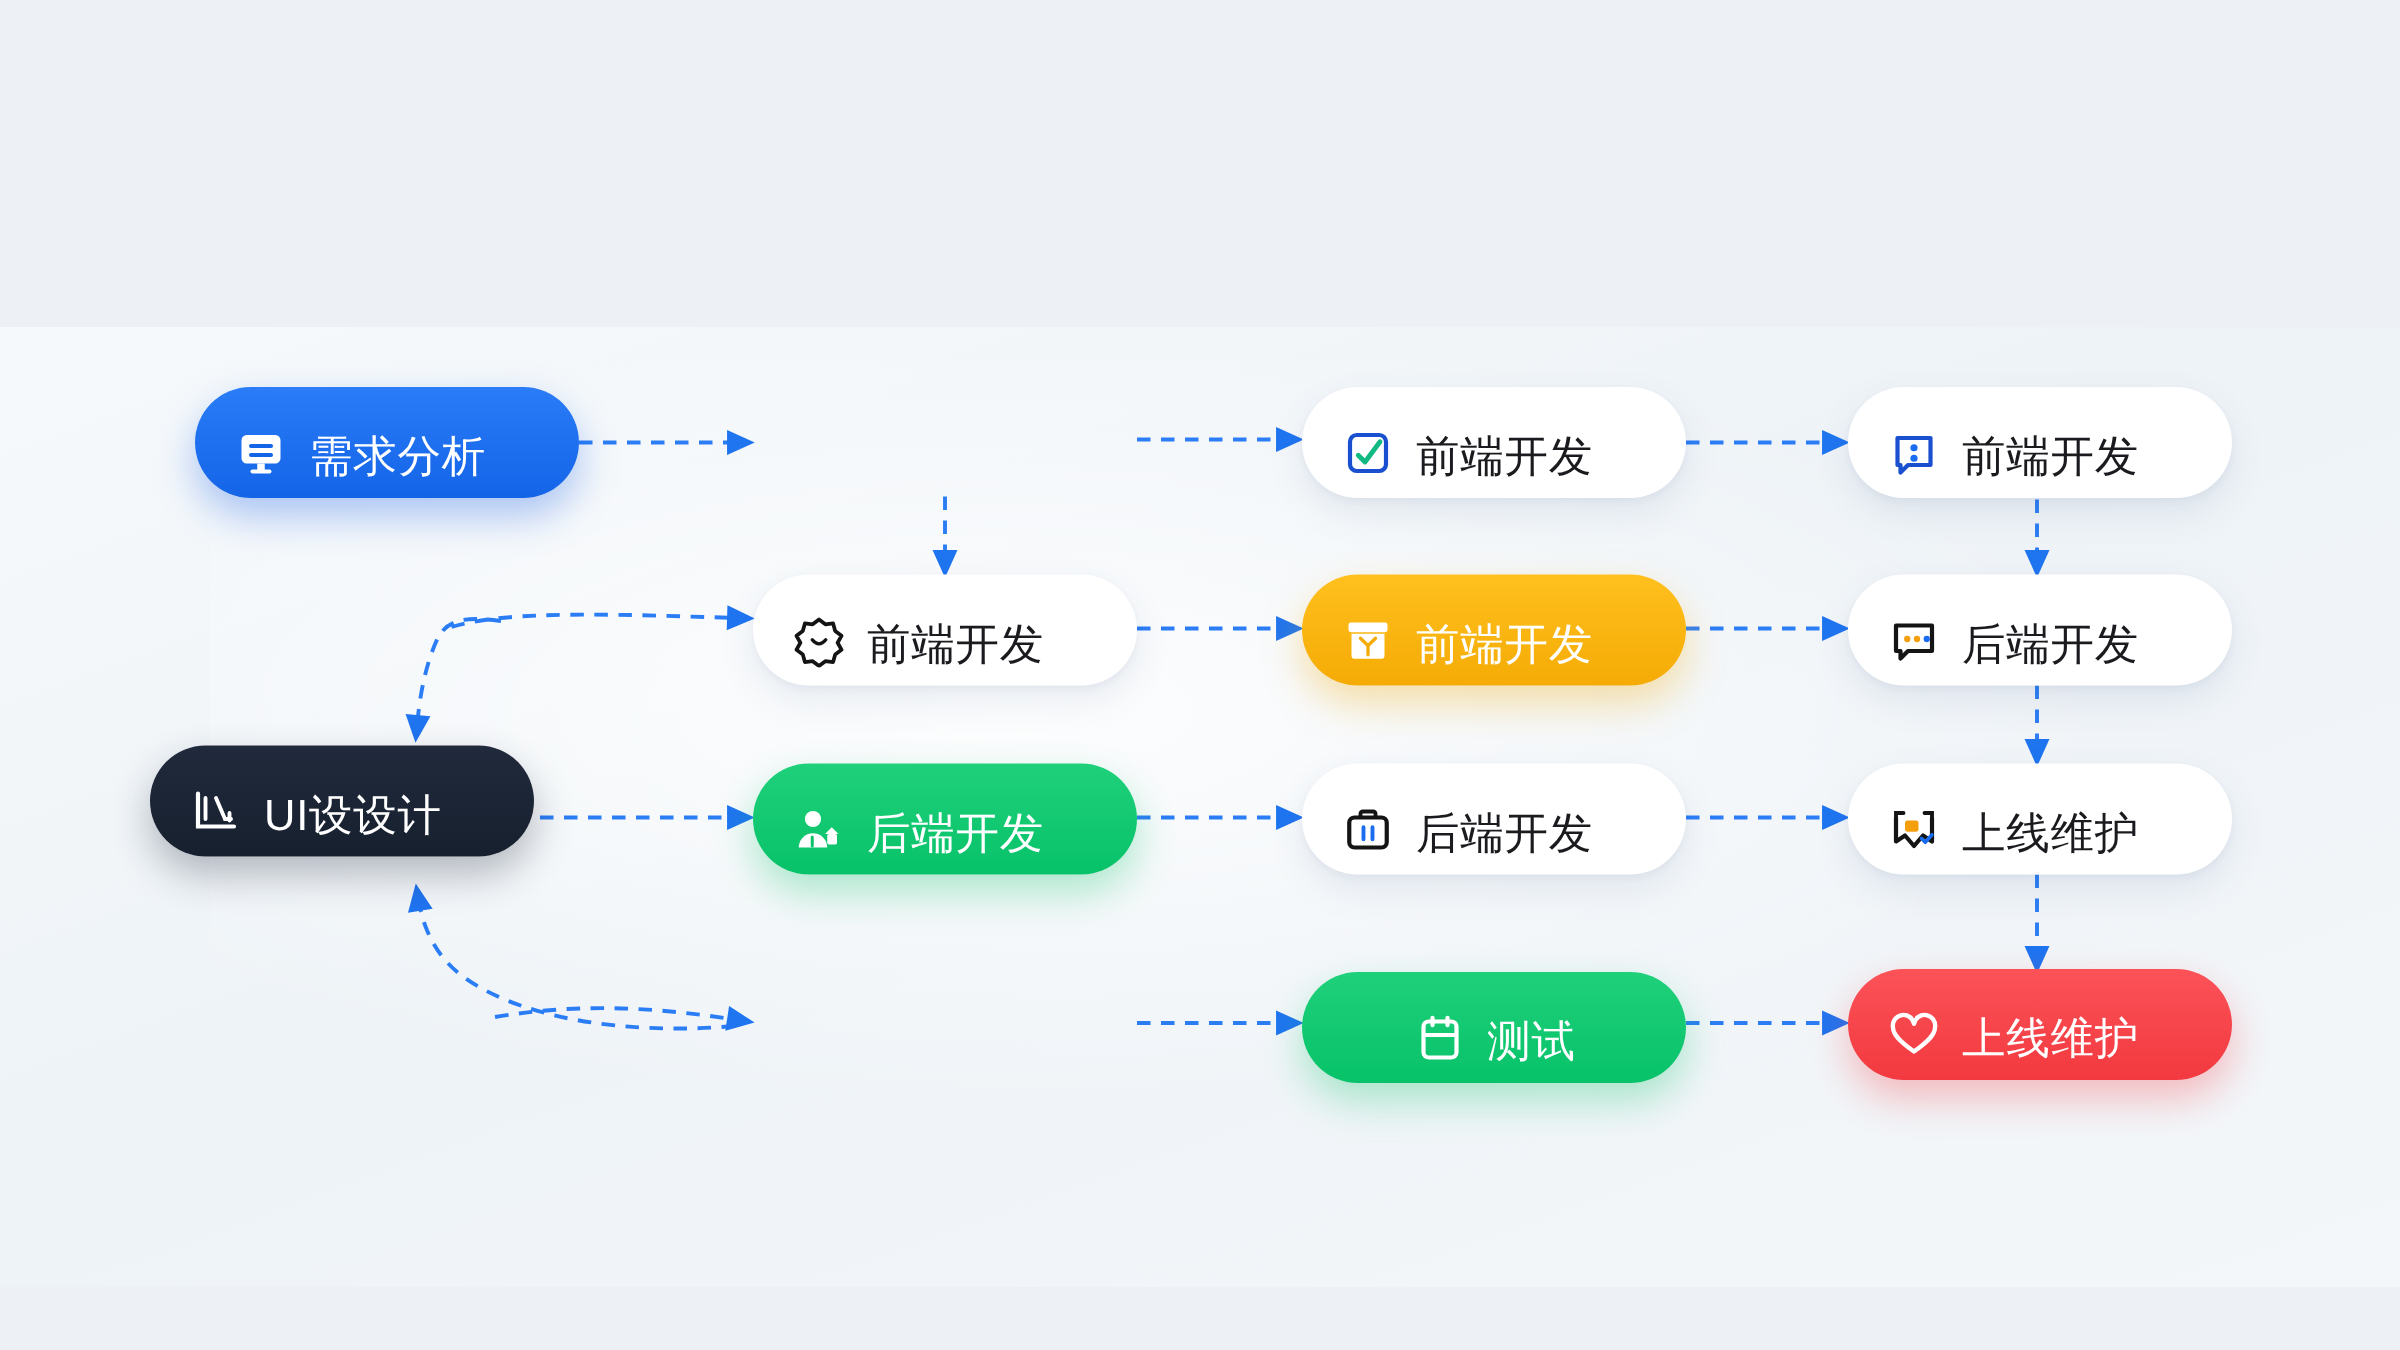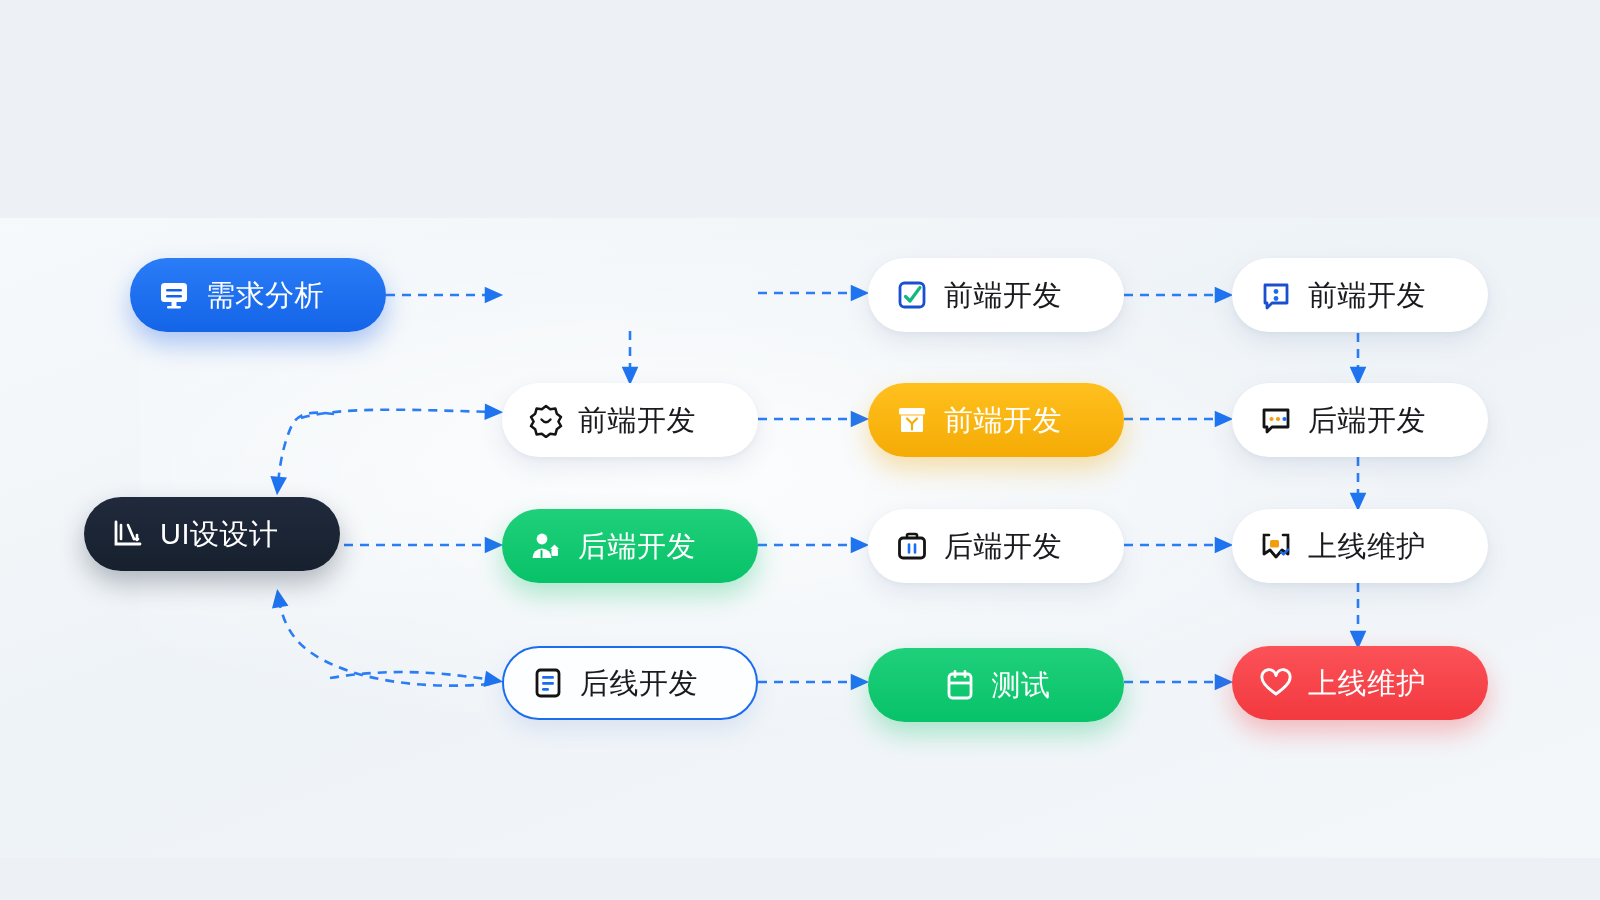--- a/index.html
+++ b/index.html
@@ -24,21 +24,21 @@
     position:absolute; left:140px; top:240px; width:1340px; height:520px;
     background: radial-gradient(ellipse at 40% 45%, rgba(255,255,255,.85) 0%, rgba(255,255,255,0) 65%);
     pointer-events:none;
   }
   #stage { position: absolute; inset: 0; }
   svg#edges { position: absolute; left: 0; top: 0; width: 1600px; height: 900px; }
 
   .node {
     position: absolute;
     display: flex;
-    align-items: center;
+    align-items: flex-end;
     gap: 14px;
     padding: 12px 26px;
     border-radius: 999px;
     height: 74px;
     white-space: nowrap;
   }
   .node .label {
     font-size: 29px;
     letter-spacing: .5px;
     line-height: 1;
@@ -192,21 +192,21 @@
       <svg viewBox="0 0 36 36">
           <path d="M6 8 h24 v17 h-16 l-5 5 v-5 h-3 z" fill="none" stroke="#141414" stroke-width="2.8" stroke-linejoin="round"></path>
           <circle cx="13.5" cy="17" r="2.1" fill="#f59e0b"></circle>
           <circle cx="20" cy="17" r="2.1" fill="#f59e0b"></circle>
           <circle cx="26.5" cy="17" r="2.1" fill="#1a6df0"></circle>
         </svg>
     </span>
     <span class="label">后端开发</span>
   </div>
 
-  <div class="node v-dark" style="left:84px; top:497px; width:256px;">
+  <div class="node v-dark" style="left:100px; top:497px; width:256px;">
     <span class="ic">
       <svg viewBox="0 0 36 36">
           <path d="M6 6 v22 h24" fill="none" stroke="#fff" stroke-width="2.8" stroke-linecap="round"></path>
           <path d="M11 9 v14" stroke="#fff" stroke-width="2.6" stroke-linecap="round"></path>
           <path d="M18 9 L24 23" stroke="#fff" stroke-width="2.6" stroke-linecap="round"></path>
           <path d="M27 19 v5" stroke="#fff" stroke-width="2.6" stroke-linecap="round"></path>
           <path d="M24 23 h4" stroke="#fff" stroke-width="2.6" stroke-linecap="round"></path>
         </svg>
     </span>
     <span class="label">UI设设计</span>
@@ -241,31 +241,20 @@
       <svg viewBox="0 0 36 36">
           <path d="M6 10 V7 h5 M30 10 V7 h-5" fill="none" stroke="#141414" stroke-width="2.6" stroke-linecap="round"></path>
           <path d="M6 10 v16 l6-4 6 7 6-7 6 4 V10" fill="none" stroke="#141414" stroke-width="2.8" stroke-linejoin="round"></path>
           <rect x="12" y="12" width="9" height="7.5" rx="1.6" fill="#f59e0b"></rect>
           <path d="M23 24 l2.5 2.5 L30 21.5" fill="none" stroke="#1a6df0" stroke-width="2.4" stroke-linecap="round" stroke-linejoin="round"></path>
         </svg>
     </span>
     <span class="label">上线维护</span>
   </div>
 
-  <div class="node v-outline" style="left:502px; top:646px; width:256px;">
-    <span class="ic">
-      <svg viewBox="0 0 36 36">
-          <rect x="7" y="5" width="22" height="26" rx="3.5" fill="none" stroke="#141414" stroke-width="2.8"></rect>
-          <rect x="12" y="11" width="12" height="2.8" rx="1.4" fill="#1a6df0"></rect>
-          <rect x="12" y="17" width="12" height="2.8" rx="1.4" fill="#1a6df0"></rect>
-          <rect x="12" y="23" width="7" height="2.8" rx="1.4" fill="#1a6df0"></rect>
-        </svg>
-    </span>
-    <span class="label">后线开发</span>
-  </div>
 
   <div class="node v-green" style="left:868px; top:648px; width:256px; justify-content:center; ">
     <span class="ic">
       <svg viewBox="0 0 36 36">
           <rect x="7" y="7" width="22" height="24" rx="3.5" fill="none" stroke="#fff" stroke-width="2.8"></rect>
           <path d="M7 16 h22" stroke="#fff" stroke-width="2.8"></path>
           <path d="M13 4.5 v5 M23 4.5 v5" stroke="#fff" stroke-width="2.8" stroke-linecap="round"></path>
         </svg>
     </span>
     <span class="label">测试</span>

